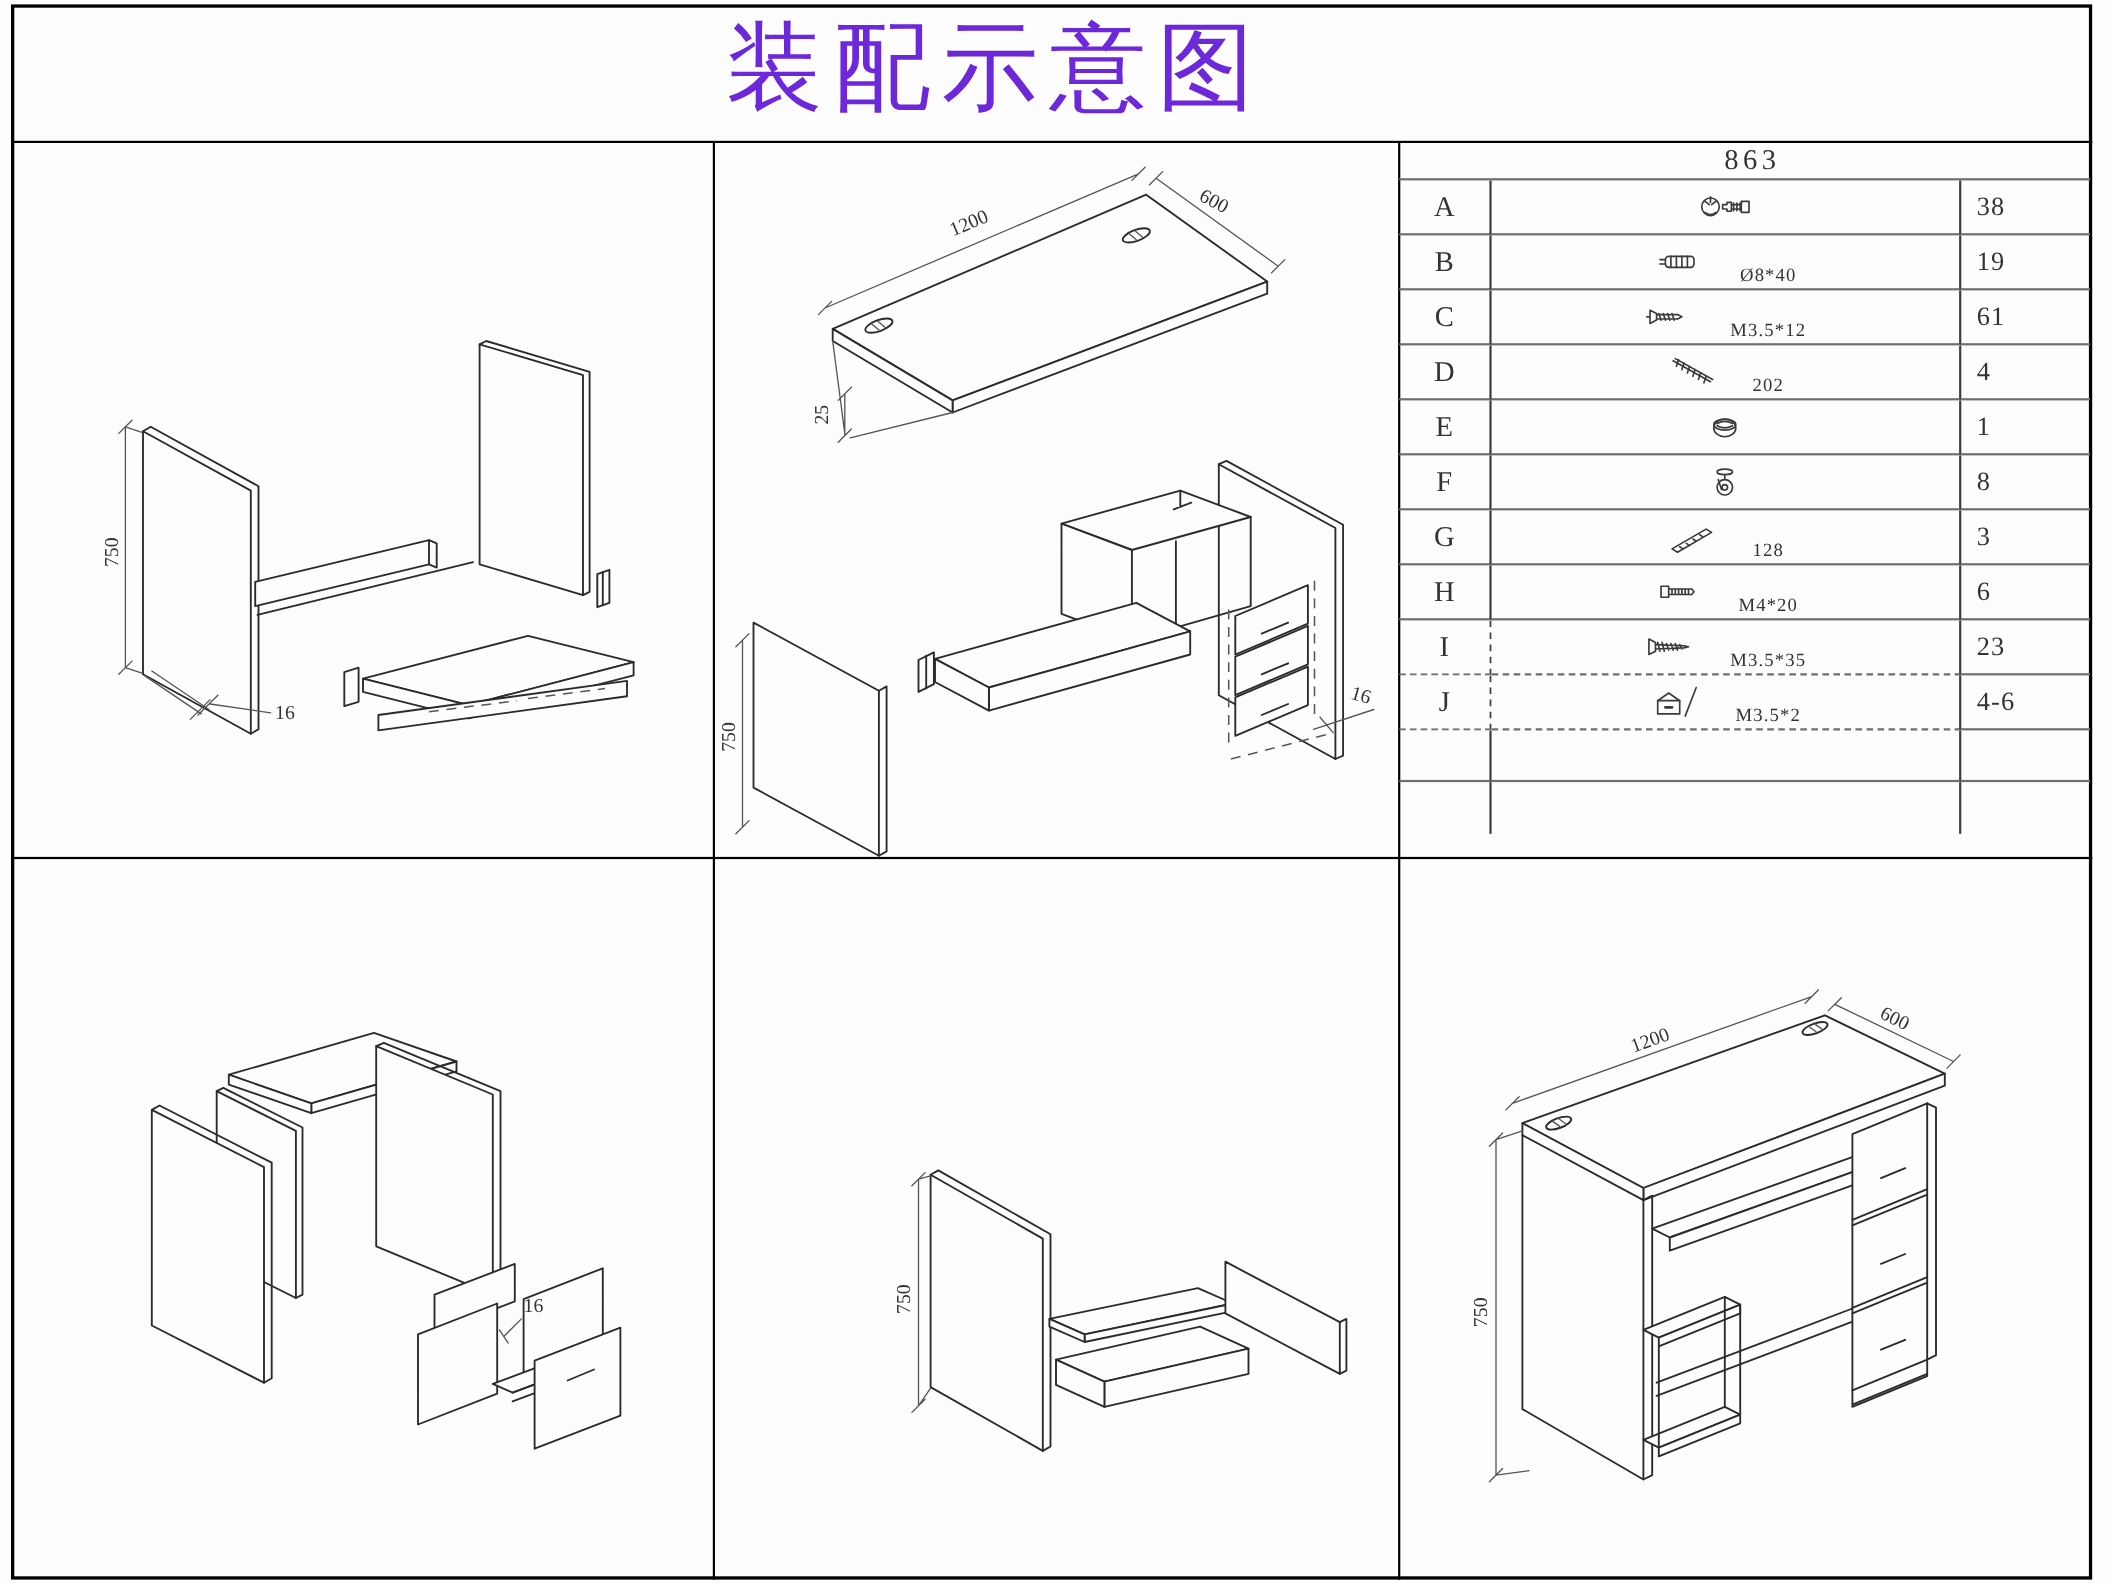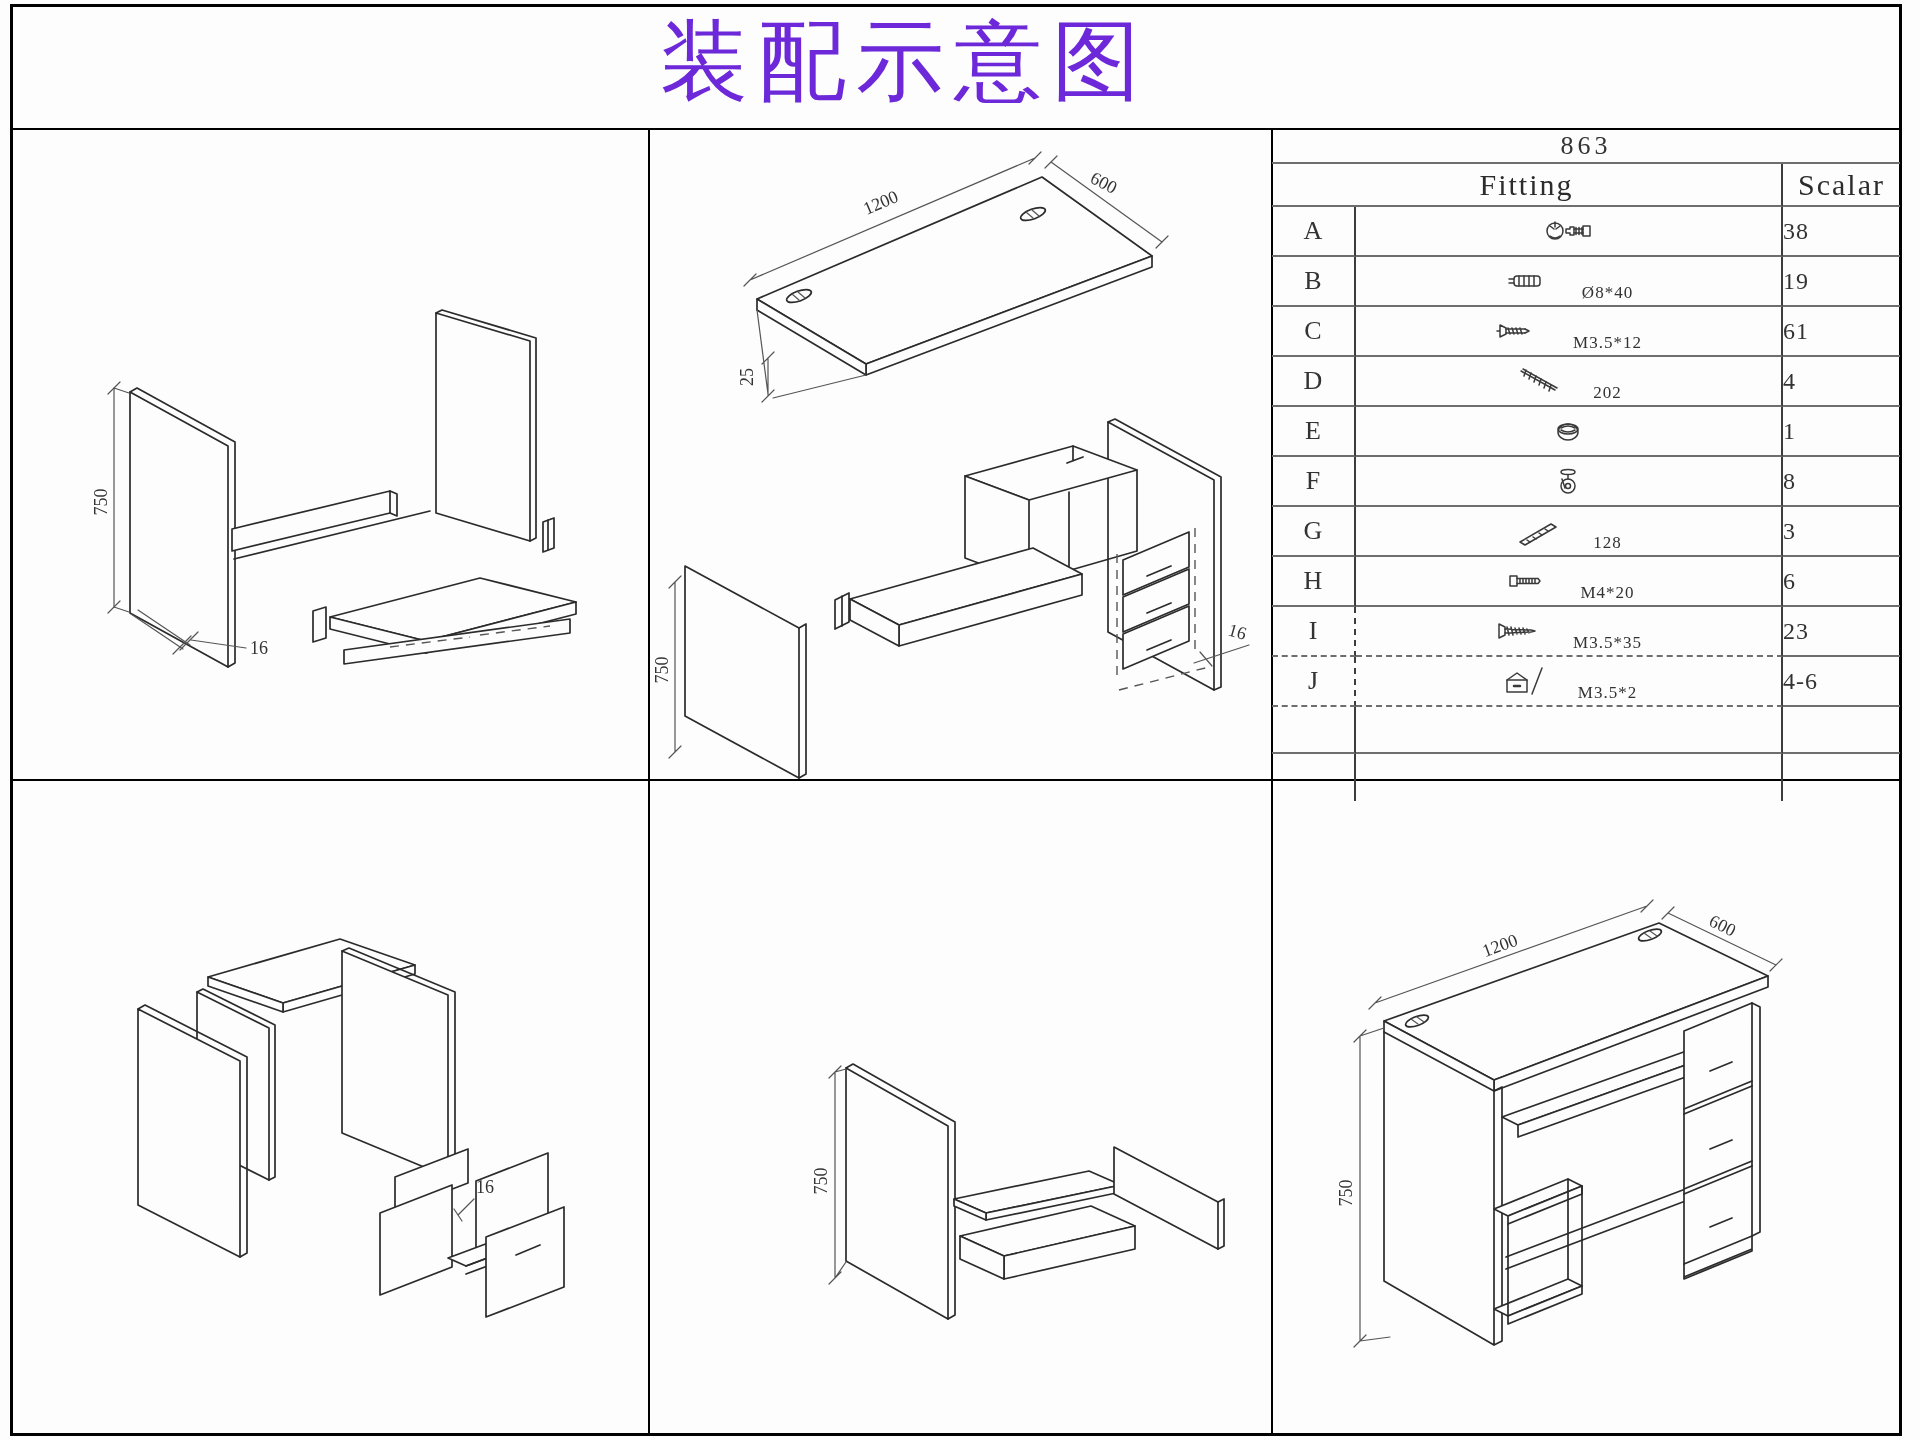--- a/index.html
+++ b/index.html
@@ -15,21 +15,21 @@
   svg text{font-family:"Liberation Serif","DejaVu Serif",serif;fill:#333;}
   .ln{stroke:#2b2b2b;stroke-width:1.7;fill:none;stroke-linejoin:round;stroke-linecap:round;}
   .face{stroke:#2b2b2b;stroke-width:1.7;fill:#fdfdfd;stroke-linejoin:round;}
   .dim{stroke:#555;stroke-width:1.2;fill:none;stroke-linecap:round;}
   .dash{stroke:#555;stroke-width:1.4;fill:none;stroke-dasharray:9 7;}
   
   .tblwrap{position:absolute;left:1272px;top:130px;width:630px;height:651px;}
   table.parts{width:628px;border-collapse:separate;border-spacing:0;table-layout:fixed;}
   table.parts td{border-right:2px solid #3c3c3c;border-bottom:2px solid #6e6e6e;
                  padding:0;vertical-align:middle;overflow:hidden;}
-  table.parts td.noR{border-right:none;}
+  table.parts td.noR{border-right:none;padding-left:14px;}
   table.parts tr.last td{border-bottom:none;}
   td.cell-code{height:32px;font-size:26px;letter-spacing:4px;text-align:center;color:#333;}
   td.cell-head{height:41px;font-size:30px;letter-spacing:2px;text-align:center;color:#2c2c2c;}
   td.cell-letter{font-size:26px;text-align:center;color:#333;}
   td.cell-qty{font-size:24px;text-align:left;color:#333;letter-spacing:1px;}
   td.cell-fit{}
   .fitflex{display:flex;align-items:center;justify-content:center;gap:30px;height:100%;}
   .spec{font-size:17px;letter-spacing:1px;color:#333;white-space:nowrap;margin-top:24px;}
   .spec:empty{display:none;}
   tr.rowA td,tr.rowB td,tr.rowC td,tr.rowD td,tr.rowE td,tr.rowF td,
@@ -158,24 +158,20 @@
     <table class="parts">
       <colgroup>
           <col style="width:84px">
           <col style="width:427px">
           <col style="width:117px">
         </colgroup>
       <tbody>
           <tr>
             <td class="cell-code noR" colspan="3">863</td>
           </tr>
-      <tr>
-        <td class="cell-head" colspan="2">Fitting</td>
-        <td class="cell-head noR">Scalar</td>
-      </tr>
 
       <tr class="rowA">
         <td class="cell-letter">A</td>
         <td class="cell-fit">
               <div class="fitflex">
           <svg class="icon" width="48" height="30" viewBox="0 0 48 30">
             <circle cx="10" cy="15" r="8"></circle>
                   <path d="M5,10 L9,13 M15,10 L11,13 M10,6 L10,11 M5,20 Q10,24 15,20"></path>
             <path d="M21,13 L25,13 L25,11 L29,11 L29,19 L25,19 L25,17 L21,17 Z"></path>
             <path d="M29,13 L38,13 M29,17 L38,17 M31,11.5 L31,18.5 M34,11.5 L34,18.5 M37,11.5 L37,18.5"></path>

